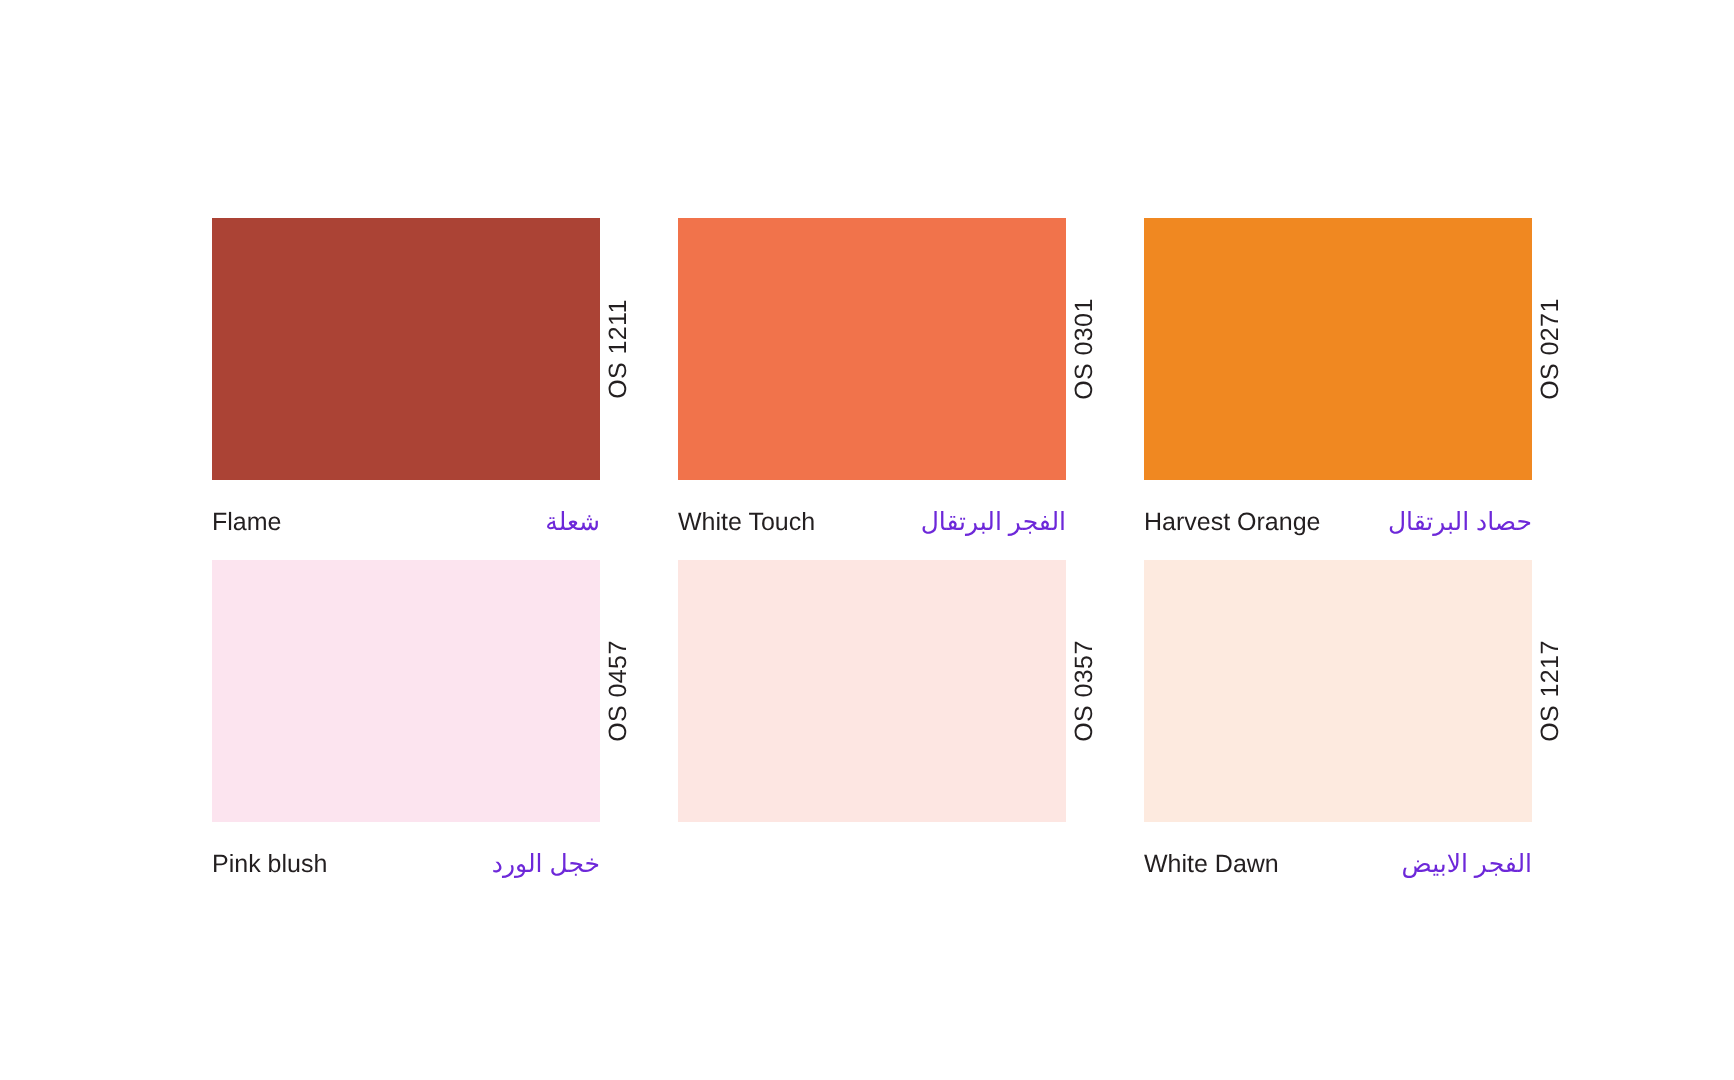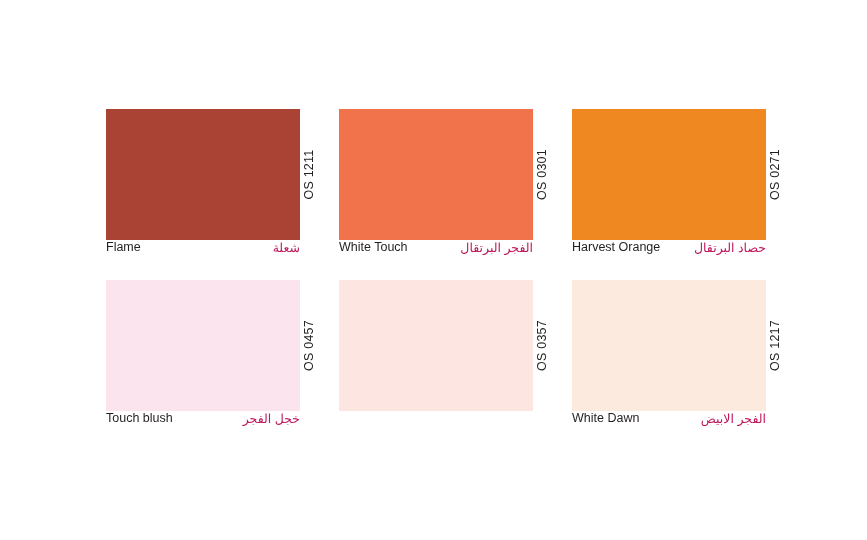--- a/index.html
+++ b/index.html
@@ -57,32 +57,32 @@
     color: #231f20;
     white-space: nowrap;
   }
   .swatch-labels {
     position: absolute;
     left: 0;
     top: 131px;
     width: 194px;
     height: 28px;
     display: flex;
-    align-items: flex-start;
+    align-items: flex-end;
     justify-content: space-between;
     gap: 17px;
   }
   .label-en {
     font-size: 12.5px;
     color: #231f20;
     white-space: nowrap;
   }
   .label-ar {
     font-size: 12.5px;
-    color: #be185d;
+    color: #6d28d9;
     white-space: nowrap;
     direction: rtl;
     unicode-bidi: bidi-override;
   }
 </style>
 </head>
 <body style="background: rgb(255, 255, 255);">
 
 <div id="palette-board">
   <div class="swatch-grid">
@@ -111,22 +111,22 @@
       <div class="swatch-labels">
         <span class="label-en">Harvest Orange</span>
         <span class="label-ar">حصاد البرتقال</span>
       </div>
     </div>
 
     <div class="swatch-cell">
       <div class="swatch-chip" style="background: rgb(252, 228, 239);"></div>
       <div class="swatch-code">OS 0457</div>
       <div class="swatch-labels">
-        <span class="label-en">Touch blush</span>
-        <span class="label-ar">خجل الفجر</span>
+        <span class="label-en">Pink blush</span>
+        <span class="label-ar">خجل الورد</span>
       </div>
     </div>
 
     <div class="swatch-cell">
       <div class="swatch-chip" style="background: rgb(253, 230, 226);"></div>
       <div class="swatch-code">OS 0357</div>
     </div>
 
     <div class="swatch-cell">
       <div class="swatch-chip" style="background: rgb(253, 234, 223);"></div>

